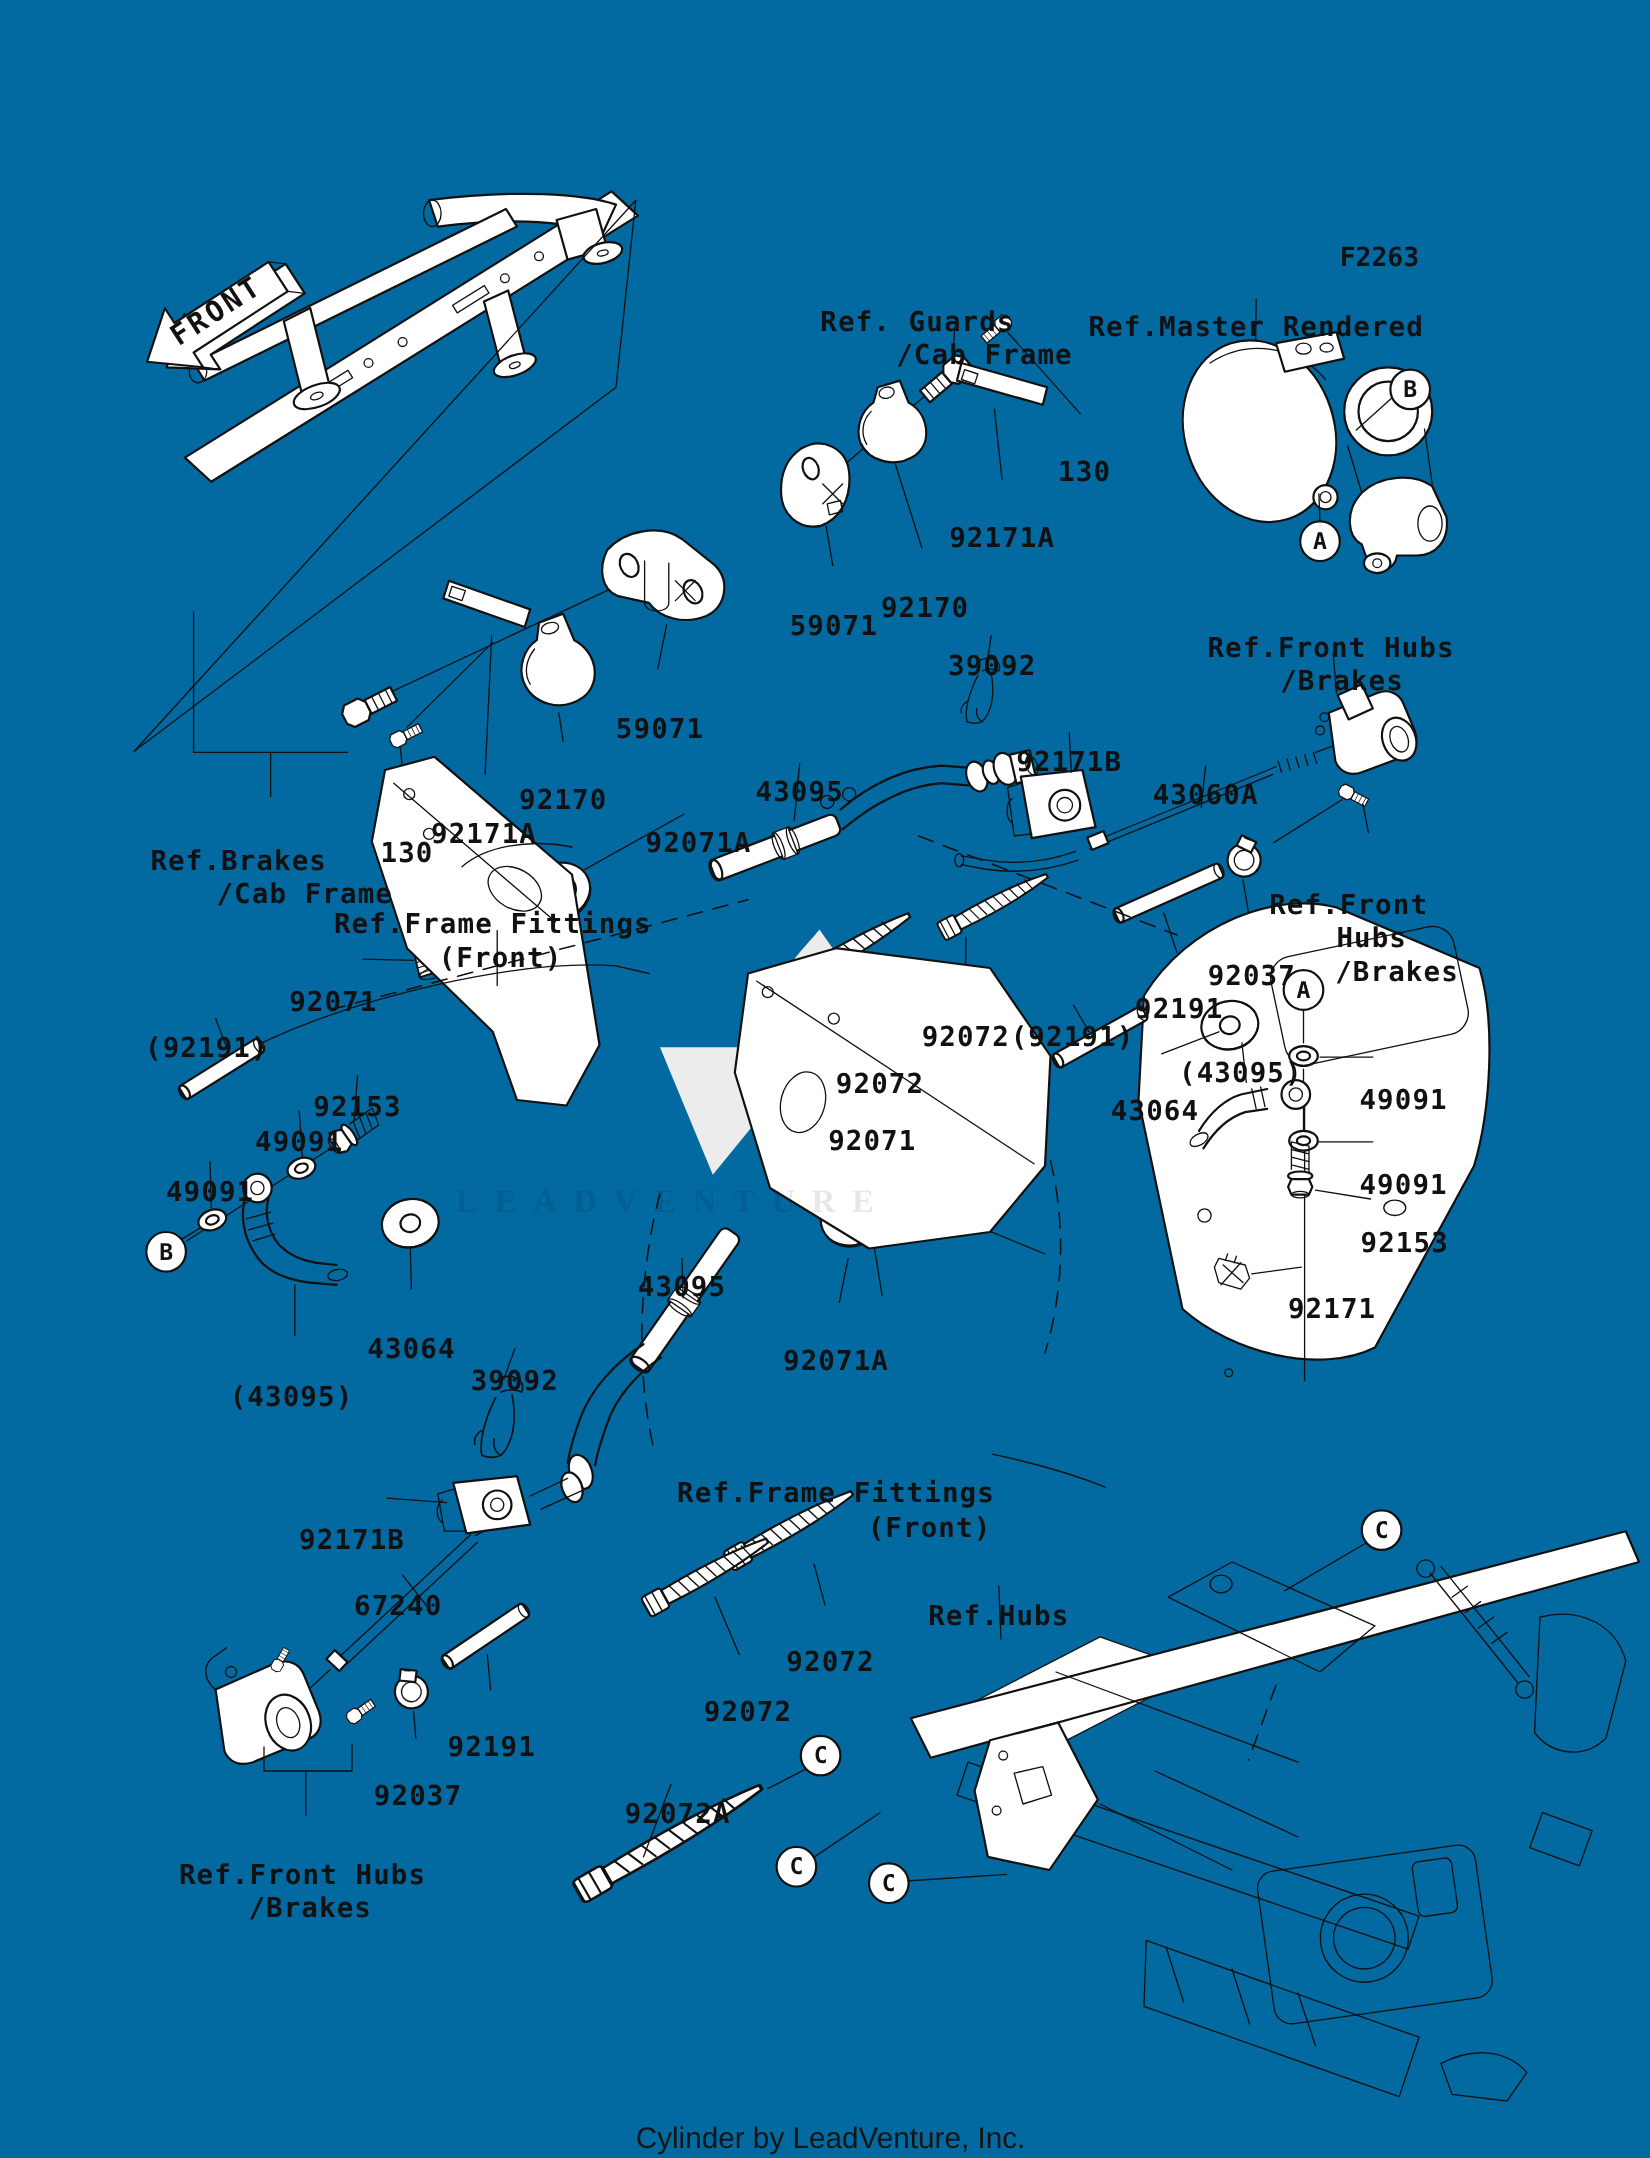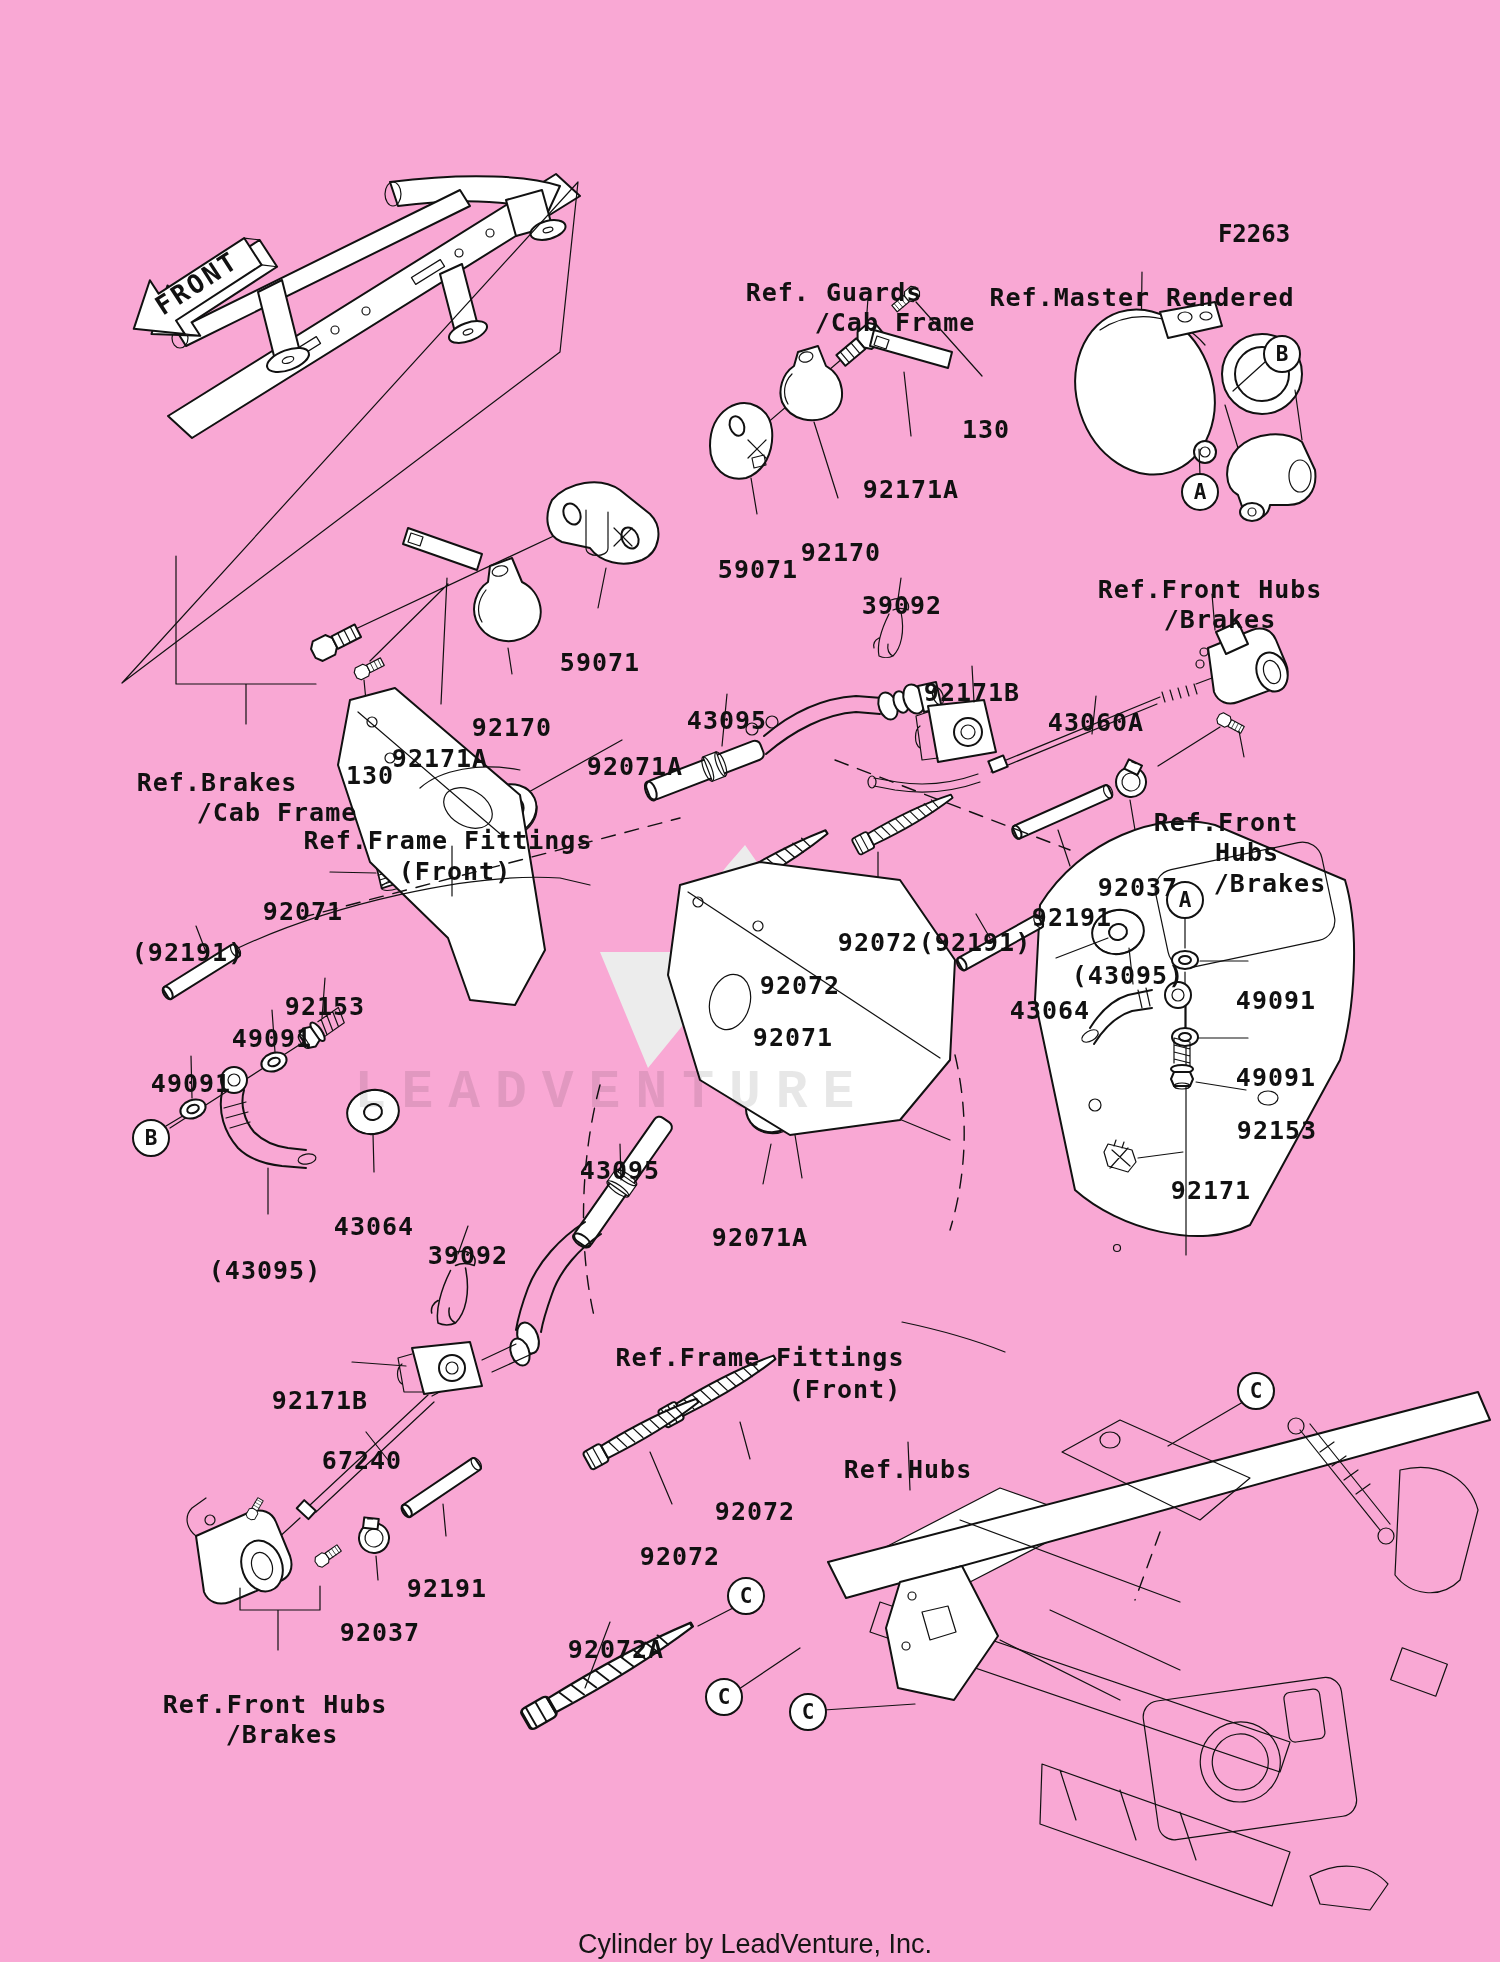--- a/index.html
+++ b/index.html
@@ -1,34 +1,34 @@
 <!DOCTYPE html>
 <html><head>
 <meta charset="utf-8">
 <style>
   html,body{margin:0;padding:0;background:#fff;}
-  #canvas{position:relative;width:1500px;height:1962px;background:#f9a8d4;overflow:hidden;
+  #canvas{position:relative;width:1500px;height:1962px;background:#0369a1;overflow:hidden;
           font-family:"DejaVu Sans Mono", monospace;}
   svg{position:absolute;left:0;top:0;}
   svg *{stroke:#111;fill:none;stroke-width:2;stroke-linecap:round;stroke-linejoin:round;}
   svg .f{fill:#fff;}
   svg .thin{stroke-width:1.2;}
   svg .dash{stroke-dasharray:14 10;stroke-width:1.4;}
   svg .wm{fill:#ececec;stroke:none;}
   #label-layer{position:absolute;left:0;top:0;width:100%;height:100%;}
   .plabel,.rlabel{position:absolute;transform:translate(-50%,-50%);font-weight:bold;
      font-size:25px;color:#111;white-space:nowrap;letter-spacing:1px;margin-top:40px;}
   .callout{position:absolute;transform:translate(-50%,-50%);width:34px;height:34px;
      border:2.5px solid #111;border-radius:50%;display:flex;align-items:center;justify-content:center;
      font-weight:bold;font-size:21px;color:#111;background:#fff;}
   #figure-code{position:absolute;transform:translate(-50%,-50%);font-weight:bold;font-size:24px;color:#111;}
   #front-marker{position:absolute;left:197px;top:283px;transform:translate(-50%,-50%) rotate(-33deg);
      font-weight:bold;font-size:26px;letter-spacing:3px;color:#111;}
   #watermark-text{position:absolute;left:612px;top:1093px;transform:translate(-50%,-50%);
-     font-family:Liberation Mono, monospace;font-weight:bold;font-size:53px;letter-spacing:15px;
+     font-family:Liberation Serif, serif;font-weight:bold;font-size:30px;letter-spacing:15px;
      color:#000;opacity:0.09;white-space:nowrap;}
   #footer-credit{position:absolute;left:755px;top:1944px;transform:translate(-50%,-50%);
      font-family:"Liberation Sans",sans-serif;font-size:27px;color:#151515;white-space:nowrap;}
 </style>
 </head>
 <body>
 
 <div id="canvas">
 
 <svg width="1500" height="1962" viewBox="0 0 1500 1962">

